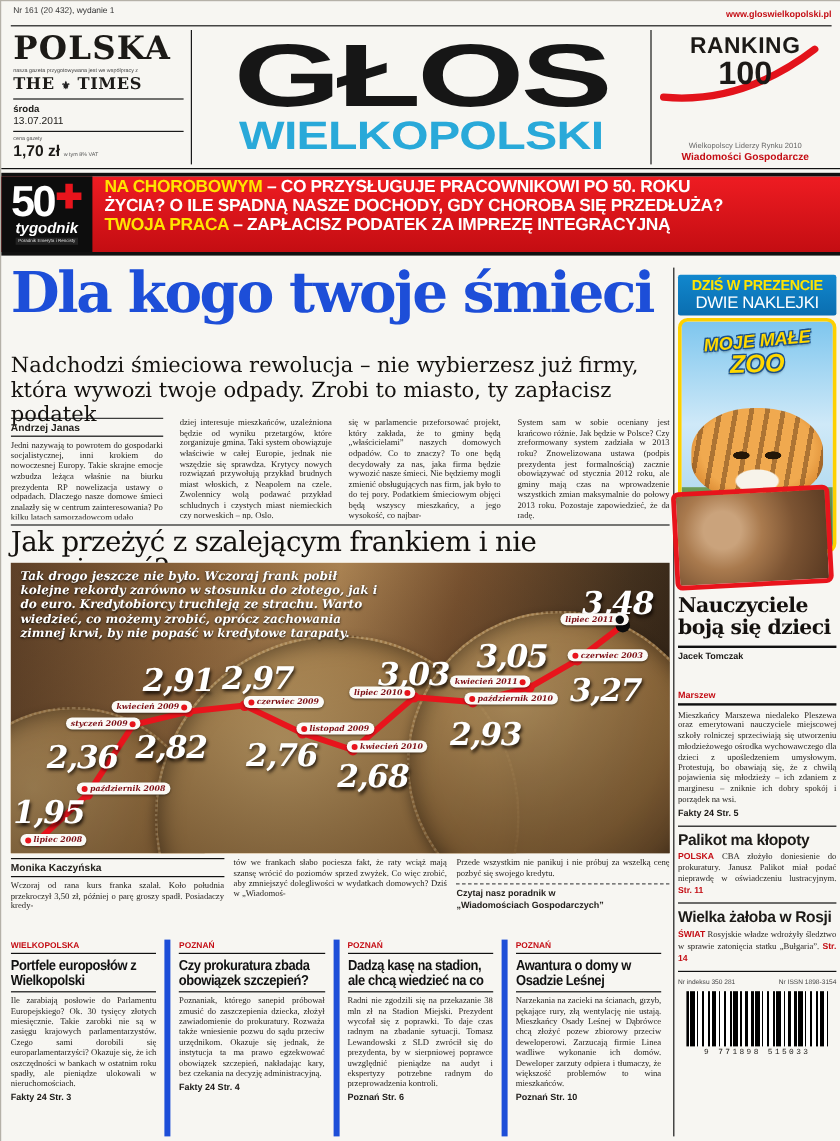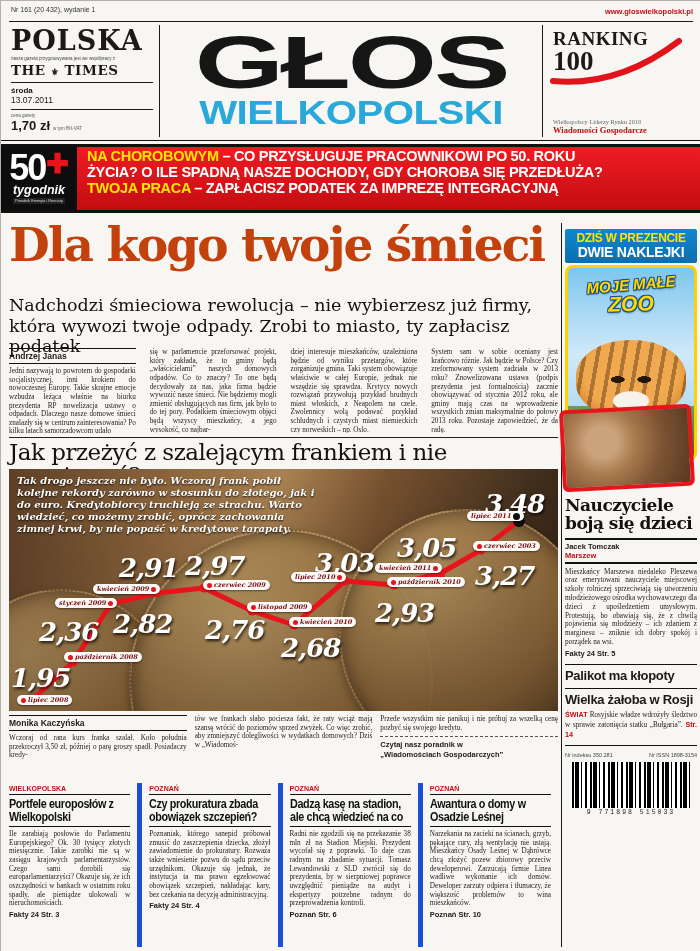--- a/index.html
+++ b/index.html
@@ -24,21 +24,21 @@
   .price-row{display:flex;align-items:baseline;gap:3px;}
   .price{font:bold 13px "Liberation Sans",sans-serif;}
   .price-note{font:4.5px "Liberation Sans",sans-serif;color:#555;width:30px;line-height:1.1;}
   .mh-center{flex:1;border-left:1.5px solid #1a1a1a;border-right:1.5px solid #1a1a1a;
              display:flex;flex-direction:column;justify-content:center;overflow:hidden;}
   .glos{font:900 74px "Liberation Sans",sans-serif;color:#161616;line-height:.82;text-align:center;
         letter-spacing:-2px;transform:scaleX(1.55);transform-origin:50% 50%;}
   .wlkp{font:900 33px "Liberation Sans",sans-serif;color:#29a9d9;text-align:center;line-height:1;
         letter-spacing:-.5px;transform:scaleX(1.22);transform-origin:50% 50%;margin-top:2px;}
   .mh-right{width:150px;padding:4px 4px 2px 10px;box-sizing:border-box;position:relative;
-            display:flex;flex-direction:column;font-family:Liberation Serif, serif;}
+            display:flex;flex-direction:column;font-family:Liberation Sans, sans-serif;align-items:center;}
   .rank-word{font-weight:900;font-size:19px;letter-spacing:.5px;line-height:1;z-index:2;}
   .rank-num{font-weight:900;font-size:27px;line-height:1;z-index:2;}
   .rank-swoosh{position:absolute;left:4px;top:10px;width:140px;height:52px;z-index:1;}
   .rank-sub{margin-top:auto;font-size:6.3px;color:#666;}
   .rank-brand{font-weight:bold;font-size:8.5px;color:#c40d14;}
 
   
   .thin-rule-top{top:139px;left:0;width:700px;border-top:1.5px solid #111;}
   .banner{top:143px;left:0;width:700px;height:69px;box-sizing:border-box;
           border-top:3px solid #111;border-bottom:3px solid #111;
@@ -49,21 +49,21 @@
   .badge-num{font-weight:900;font-size:36px;letter-spacing:-2px;}
   .badge-plus{font-weight:900;font-size:27px;color:#e8141c;margin-left:1px;}
   .badge-label{font-style:italic;font-weight:900;font-size:12.5px;line-height:1;}
   .badge-sub{font-size:3.8px;color:#ddd;background:#222;padding:1px 2px;margin-top:1px;white-space:nowrap;}
   .banner-text{flex:1;padding:1px 6px 0 10px;font:900 14.5px/1.12 "Liberation Sans",sans-serif;
                color:#fff;letter-spacing:-.3px;}
   .hl{color:#ffe400;}
 
   
   .lead-headline{top:220px;left:8px;width:549px;font:bold 47px/1 "DejaVu Serif",serif;
-                 letter-spacing:-2px;color:#c2410c;}
+                 letter-spacing:-2px;color:#1d4ed8;}
   .lead-subhead{top:294px;left:8px;width:549px;font:17.5px/1.18 "DejaVu Serif",serif;color:#14110e;}
   .lead-cols{top:347px;left:8px;width:549px;height:85px;display:flex;gap:14px;overflow:hidden;}
   .col{flex:1;font:7.2px/1.2 "Liberation Serif",serif;text-align:justify;color:#25221e;}
   .byline-bar{font:bold 8.5px "Liberation Sans",sans-serif;border-top:1.5px solid #111;
               border-bottom:1px solid #111;padding:2px 0;margin-bottom:3px;}
   .dashsep{border-top:1.5px dashed #555;margin:4px 0 3px;}
   .hrule-1{top:436px;left:8px;width:549px;border-top:1px solid #222;}
 
   
   .frank-headline{top:440px;left:8px;width:549px;font:23px/1 "DejaVu Serif",serif;
@@ -104,21 +104,21 @@
   .tbody{font:7.2px/1.2 "Liberation Serif",serif;text-align:justify;color:#25221e;}
   .tpage{font:bold 7.5px "Liberation Sans",sans-serif;margin-top:2px;}
 
   
   .vsep{top:222px;left:560px;height:724px;border-left:1.5px solid #1a1a1a;}
   .sidebar{top:228px;left:564px;width:132px;}
   .gift{height:34px;background:linear-gradient(#1187cd,#0a6eb0);display:flex;flex-direction:column;
         align-items:center;justify-content:center;font-family:"Liberation Sans",sans-serif;
         line-height:1.05;border-radius:2px;}
   .gift1{font-weight:900;font-size:12px;color:#ffe400;letter-spacing:-.3px;}
-  .gift2{font-weight:700;font-size:14px;color:#fff;letter-spacing:-.3px;}
+  .gift2{font-weight:400;font-size:14px;color:#fff;letter-spacing:-.3px;}
   .zoo{position:relative;height:196px;margin-top:2px;border:3px solid #fdd000;border-radius:8px;
        box-sizing:border-box;background:linear-gradient(#7ec6ee,#cfe9f8 45%,#9fd0ea);overflow:hidden;}
   .zoo-title{position:relative;z-index:3;text-align:center;margin-top:8px;
              font:900 italic 15px "Liberation Sans",sans-serif;color:#ffd800;
              text-shadow:-1px -1px 0 #1a4f8a,1px -1px 0 #1a4f8a,-1px 1px 0 #1a4f8a,1px 1px 0 #1a4f8a,0 2px 2px rgba(0,0,0,.35);}
   .zoo-title .z1{display:block;transform:rotate(-5deg);}
   .zoo-title .z2{display:block;font-size:21px;transform:rotate(-2deg);margin-top:-1px;}
   .tiger{position:absolute;left:8px;right:8px;top:72px;height:76px;border-radius:48% 48% 42% 42%;z-index:2;
      background:
        radial-gradient(ellipse 10% 7% at 38% 52%, #241708 0 60%, transparent 65%),
@@ -131,21 +131,21 @@
   .giraffe-neck{position:absolute;left:52px;top:-12px;width:24px;height:80px;transform:rotate(30deg);
                 border-radius:12px;background-color:#d98b3c;
                 background-image:radial-gradient(circle at 50% 50%, #8a4f1d 0 2.5px, transparent 3px);
                 background-size:8px 8px;}
   .monkey{position:relative;z-index:4;margin:-54px 0 0 -4px;width:132px;height:82px;
           transform:rotate(-3deg);border:4px solid #e8141c;border-radius:6px;box-sizing:border-box;
           background:radial-gradient(circle at 30% 40%, #caa37c 0 16%, #a97a4e 34%, #7c5433 62%, #573821);}
   .teach-head{font:bold 17px/1.05 "DejaVu Serif",serif;letter-spacing:-.5px;margin-top:8px;color:#14110e;}
   .sb-byline{border-top:2px solid #111;border-bottom:2px solid #111;padding:2px 0;margin:5px 0 4px;}
   .sb-name{font:bold 7.5px "Liberation Sans",sans-serif;}
-  .sb-place{font:bold 7.5px "Liberation Sans",sans-serif;color:#c40d14;}
+  .sb-place{font:bold 7.5px "Liberation Sans",sans-serif;color:#c40d14;margin-top:24px;}
   .sb-body{font:7.2px/1.22 "Liberation Serif",serif;text-align:justify;color:#25221e;}
   .sb-page{font:bold 7.5px "Liberation Sans",sans-serif;margin-top:2px;}
   .sb-rule{border-top:1.5px solid #111;margin:6px 0 4px;}
   .sb-head2{font:bold 13px/1.05 "Liberation Sans",sans-serif;letter-spacing:-.3px;margin-bottom:3px;}
   .stag{font:900 7.2px "Liberation Sans",sans-serif;color:#c40d14;}
   .spage{font:bold 7.2px "Liberation Sans",sans-serif;color:#c40d14;}
   .sb-meta{display:flex;justify-content:space-between;font:5.5px "Liberation Sans",sans-serif;
            color:#444;margin-top:6px;}
   .barcode{margin:4px auto 0;width:118px;height:46px;
      background:repeating-linear-gradient(90deg,#000 0 2px,#fff 2px 3px,#000 3px 7px,#fff 7px 9px,
@@ -213,22 +213,22 @@
   </div>
 
   <h1 class="abs lead-headline" style="margin:0">Dla kogo twoje śmieci</h1>
   <div class="abs lead-subhead">Nadchodzi śmieciowa rewolucja – nie wybierzesz już firmy, która wywozi twoje odpady. Zrobi to miasto, ty zapłacisz podatek</div>
 
   <div class="abs lead-cols">
     <div class="col">
       <div class="byline-bar">Andrzej Janas</div>
       <span>Jedni nazywają to powrotem do gospodarki socjalistycznej, inni krokiem do nowoczesnej Europy. Takie skrajne emocje wzbudza leżąca właśnie na biurku prezydenta RP nowelizacja ustawy o odpadach. Dlaczego nasze domowe śmieci znalazły się w centrum zainteresowania? Po kilku latach samorządowcom udało</span>
     </div>
+    <div class="col">dziej interesuje mieszkańców, uzależniona będzie od wyniku przetargów, które zorganizuje gmina. Taki system obowiązuje właściwie w całej Europie, jednak nie wszędzie się sprawdza. Krytycy nowych rozwiązań przywołują przykład brudnych miast włoskich, z Neapolem na czele. Zwolennicy wolą podawać przykład schludnych i czystych miast niemieckich czy norweskich – np. Oslo.</div>
     <div class="col">się w parlamencie przeforsować projekt, który zakłada, że to gminy będą „właścicielami” naszych domowych odpadów. Co to znaczy? To one będą decydowały za nas, jaka firma będzie wywozić nasze śmieci. Nie będziemy mogli zmienić obsługujących nas firm, jak było to do tej pory. Podatkiem śmieciowym objęci będą wszyscy mieszkańcy, a jego wysokość, co najbar-</div>
-    <div class="col">dziej interesuje mieszkańców, uzależniona będzie od wyniku przetargów, które zorganizuje gmina. Taki system obowiązuje właściwie w całej Europie, jednak nie wszędzie się sprawdza. Krytycy nowych rozwiązań przywołują przykład brudnych miast włoskich, z Neapolem na czele. Zwolennicy wolą podawać przykład schludnych i czystych miast niemieckich czy norweskich – np. Oslo.</div>
     <div class="col">
       <span>System sam w sobie oceniany jest krańcowo różnie. Jak będzie w Polsce? Czy zreformowany system zadziała w 2013 roku? Znowelizowana ustawa (podpis prezydenta jest formalnością) zacznie obowiązywać od stycznia 2012 roku, ale gminy mają czas na wprowadzenie wszystkich zmian maksymalnie do połowy 2013 roku. Pozostaje zapowiedzieć, że da radę.</span>
       <div class="dashsep"></div>
       
     </div>
   </div>
   <div class="abs hrule-1"></div>
 
   <h2 class="abs frank-headline" style="margin:0">Jak przeżyć z szalejącym frankiem i nie zwariować?</h2>
 
@@ -391,20 +391,25 @@
     <div class="teach-head">Nauczyciele boją się dzieci</div>
     <div class="sb-byline">
       <div class="sb-name">Jacek Tomczak</div>
       <div class="sb-place">Marszew</div>
     </div>
     <div class="sb-body">Mieszkańcy Marszewa niedaleko Pleszewa oraz emerytowani nauczyciele miejscowej szkoły rolniczej sprzeciwiają się utworzeniu młodzieżowego ośrodka wychowawczego dla dzieci z upośledzeniem umysłowym. Protestują, bo obawiają się, że z chwilą pojawienia się młodzieży – ich zdaniem z marginesu – zniknie ich dobry spokój i porządek na wsi.</div>
     <div class="sb-page">Fakty 24 Str. 5</div>
 
     <div class="sb-rule"></div>
     <div class="sb-head2">Palikot ma kłopoty</div>
+    <div class="sb-body">
+      <span class="stag">POLSKA</span>
+      <span>CBA złożyło doniesienie do prokuratury. Janusz Palikot miał podać nieprawdę w oświadczeniu lustracyjnym.</span>
+      <span class="spage">Str. 11</span>
+    </div>
 
     <div class="sb-rule"></div>
     <div class="sb-head2">Wielka żałoba w Rosji</div>
     <div class="sb-body">
       <span class="stag">ŚWIAT</span>
       <span>Rosyjskie władze wdrożyły śledztwo w sprawie zatonięcia statku „Bułgaria”.</span>
       <span class="spage">Str. 14</span>
     </div>
 
     <div class="sb-rule"></div>

